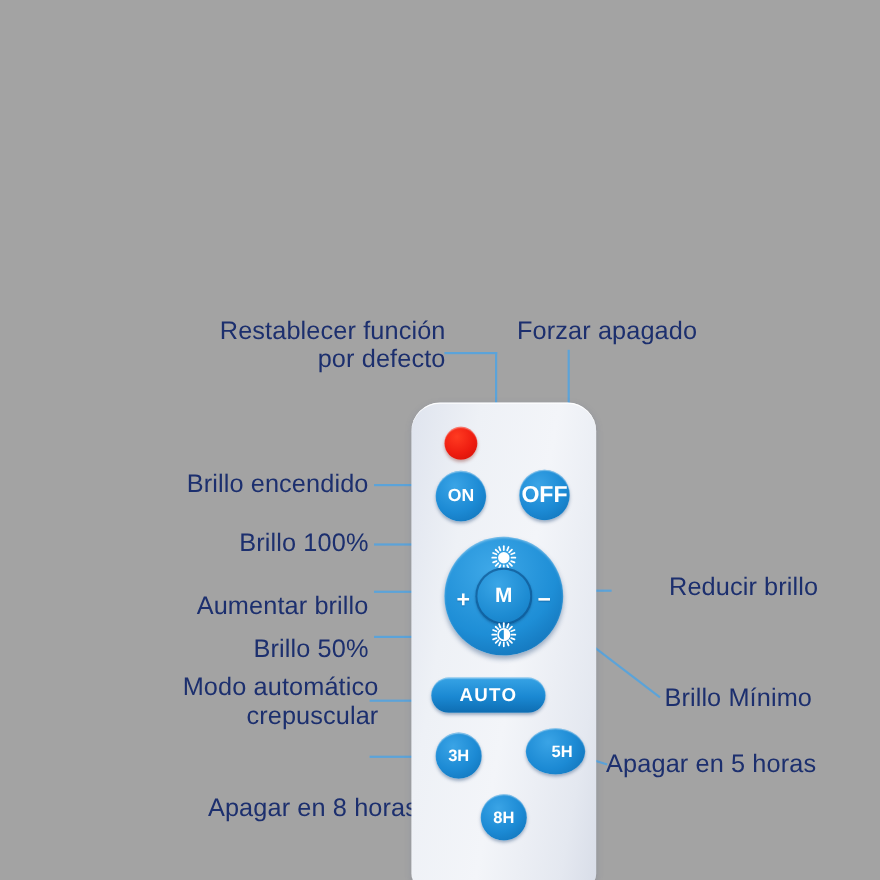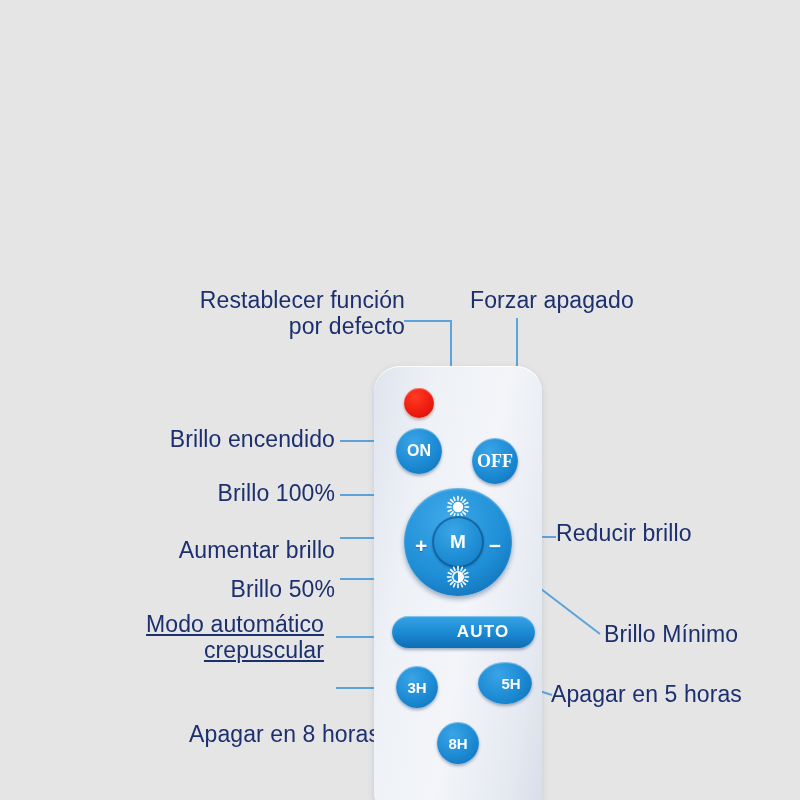--- a/index.html
+++ b/index.html
@@ -4,21 +4,21 @@
 <style>
   html, body {
     margin: 0;
     padding: 0;
     background: #ffffff;
   }
   #stage {
     position: relative;
     width: 800px;
     height: 800px;
-    background: #e5e5e5;
+    background: #a3a3a3;
     overflow: hidden;
     font-family: "Liberation Sans", sans-serif;
   }
 
   
   .label {
     position: absolute;
     color: #1c2f6e;
     font-size: 23px;
     line-height: 1.12;
@@ -65,21 +65,21 @@
     box-shadow: 0 2px 3px rgba(20,60,110,.38), inset 0 1px 1px rgba(255,255,255,.45);
   }
 
   #btn-reset {
     left: 30px; top: 22px; width: 30px; height: 30px;
     border-radius: 50%;
     background: radial-gradient(circle at 38% 30%, #ff3b21 0%, #ee1c10 55%, #cf1007 100%);
     box-shadow: 0 2px 3px rgba(120,20,10,.35), inset 0 1px 1px rgba(255,255,255,.4);
   }
   #btn-on  { left: 22px; top: 62px; width: 46px; height: 46px; font-size: 16px; }
-  #btn-off { left: 98px; top: 72px; width: 46px; height: 46px; font-size: 18px; font-family: Liberation Serif, serif; }
+  #btn-off { left: 98px; top: 61px; width: 46px; height: 46px; font-size: 21px; }
 
   
   #pad {
     position: absolute;
     left: 30px; top: 122px;
     width: 108px; height: 108px;
     border-radius: 50%;
     background: radial-gradient(circle at 40% 28%, #3ea8e8 0%, #1e8ed6 58%, #0d66ab 100%);
     box-shadow: 0 3px 5px rgba(20,60,110,.4), inset 0 1px 2px rgba(255,255,255,.4);
   }
@@ -113,21 +113,20 @@
   #pad-sun-top { top: 7px; }
   #pad-sun-bot { bottom: 7px; }
 
   #btn-auto {
     left: 18px; top: 250px; width: 104px; height: 32px;
     border-radius: 16px;
     font-size: 17px;
     letter-spacing: 1.2px;
     background: linear-gradient(180deg,#37a3e5 0%,#1a88d2 55%,#0e6db2 100%);
     box-shadow: 0 2px 3px rgba(20,60,110,.38), inset 0 1px 1px rgba(255,255,255,.4);
-    padding-left: 39px;
   }
   #btn-3h { left: 22px; top: 300px; width: 42px; height: 42px; font-size: 15px; }
   #btn-5h { left: 104px; top: 296px; width: 42px; height: 42px; font-size: 15px; padding-left: 12px; }
   #btn-8h { left: 63px;  top: 356px; width: 42px; height: 42px; font-size: 15px; }
 </style>
 </head>
 <body>
 
 <div id="stage">
 
@@ -137,25 +136,25 @@
   <div class="label l" style="left:470px; top:288px; width:230px;">Forzar apagado</div>
 
   <div class="label r" style="left:70px; top:427px; width:265px;">Brillo encendido</div>
 
   <div class="label r" style="left:70px; top:481px; width:265px;">Brillo 100%</div>
 
   <div class="label r" style="left:70px; top:538px; width:265px;">Aumentar brillo</div>
 
   <div class="label r" style="left:70px; top:565px; width:265px;margin-top:12px;">Brillo 50%</div>
 
-  <div class="label l" style="left:556px; top:521px; width:240px;">Reducir brillo</div>
+  <div class="label l" style="left:556px; top:521px; width:240px;text-align:center;">Reducir brillo</div>
 
   <div class="label l" style="left:604px; top:622px; width:240px;">Brillo Mínimo</div>
 
-  <div class="label r" style="left:74px; top:612px; width:250px;text-decoration:underline;">Modo automático
+  <div class="label r" style="left:94px; top:612px; width:250px;">Modo automático
 crepuscular</div>
 
 
   <div class="label l" style="left:551px; top:682px; width:250px;">Apagar en 5 horas</div>
 
   <div class="label r" style="left:130px; top:722px; width:250px;">Apagar en 8 horas</div>
 
   <div class="leader h" style="left:404px; top:320px; width:48px;"></div>
   <div class="leader v" style="left:450px; top:320px; height:72px;"></div>
 

